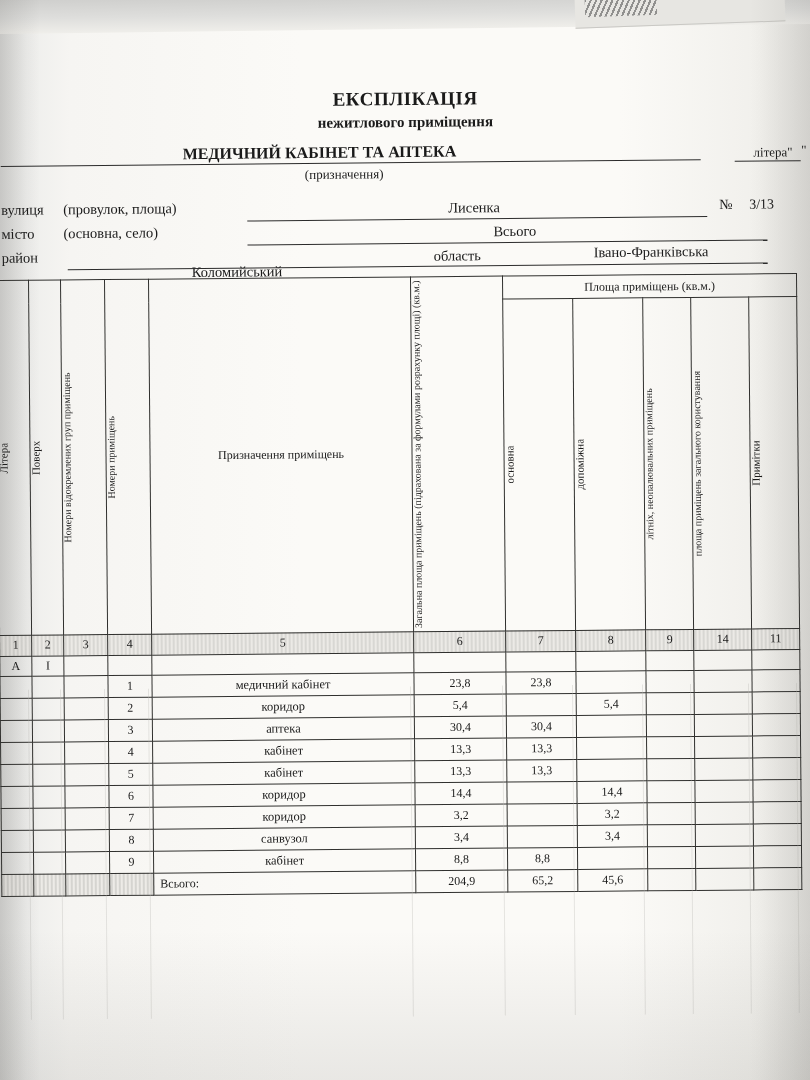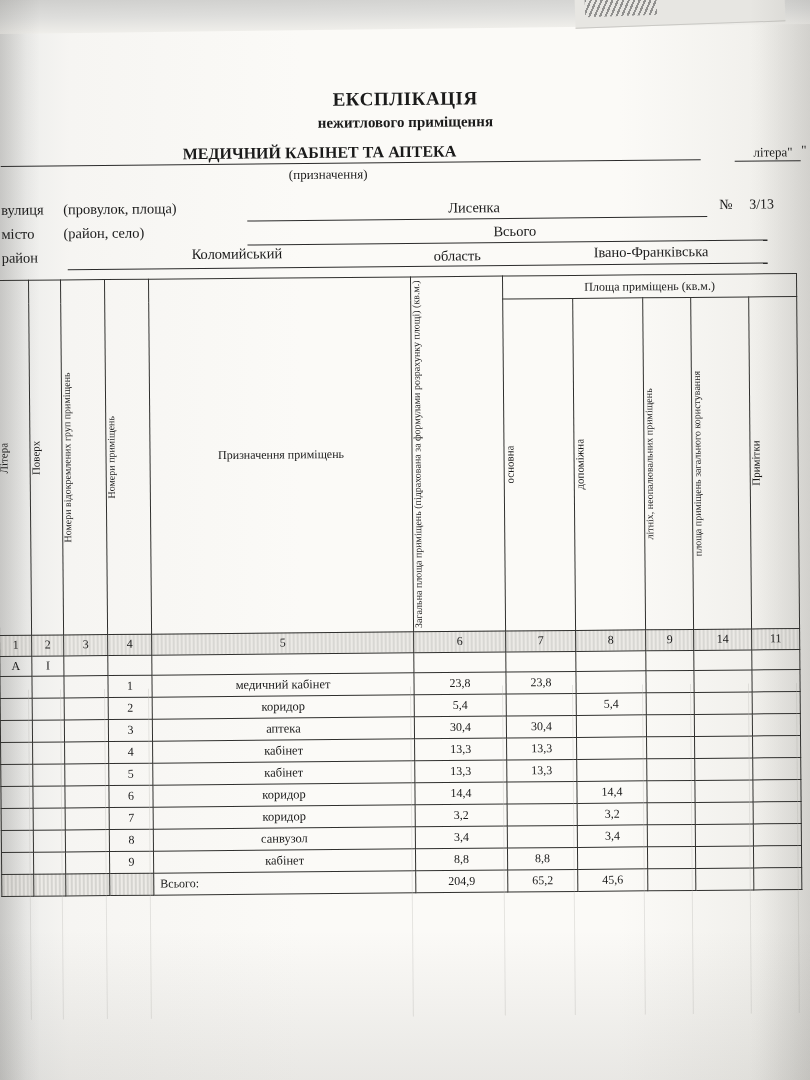--- a/index.html
+++ b/index.html
@@ -101,21 +101,21 @@
   }
   .title-rule {
     position: absolute;
     left: 0px;
     top: 74px;
     width: 700px;
     border-bottom: 1.1px solid #2b2b2b;
   }
   .sub-purpose {
     position: absolute;
-    left: 288px;
+    left: 304px;
     top: 78px;
     font-size: 13px;
   }
 
   .row-line {
     position: absolute;
     font-size: 14.5px;
     white-space: nowrap;
   }
 
@@ -128,21 +128,21 @@
   .r-num-val { position:absolute; left: 748px; top: 112px; font-size: 14px; }
 
   
   .r-city-lbl { left: 0px; top: 134px; }
   .r-city-par { left: 62px; top: 134px; }
   .r-city-val { left: 492px; top: 136px; }
   .r-city-rule { position:absolute; left: 246px; top: 155px; width: 520px; border-bottom: 1.1px solid #2b2b2b; }
 
   
   .r-dist-lbl { left: 0px; top: 158px; }
-  .r-dist-val { left: 190px; top: 156px; }
+  .r-dist-val { left: 190px; top: 174px; }
   .r-obl-lbl  { left: 432px; top: 160px; }
   .r-obl-val  { left: 592px; top: 158px; }
   .r-dist-rule { position:absolute; left: 66px; top: 178px; width: 700px; border-bottom: 1.1px solid #2b2b2b; }
 
   
   .tbl-wrap {
     position: absolute;
     left: -4px;
     top: 280px;
     width: 800px;
@@ -246,21 +246,21 @@
       <div class="sub-purpose">(призначення)</div>
 
       <div class="row-line r-street-lbl">вулиця</div>
       <div class="row-line r-street-par">(провулок, площа)</div>
       <div class="row-line r-street-val">Лисенка</div>
       <div class="r-street-rule"></div>
       <div class="r-num-lbl">№</div>
       <div class="r-num-val">3/13</div>
 
       <div class="row-line r-city-lbl">місто</div>
-      <div class="row-line r-city-par">(район, село)</div>
+      <div class="row-line r-city-par">(основна, село)</div>
       <div class="row-line r-city-val">Всього</div>
       <div class="r-city-rule"></div>
 
       <div class="row-line r-dist-lbl">район</div>
       <div class="row-line r-dist-val">Коломийський</div>
       <div class="row-line r-obl-lbl">область</div>
       <div class="row-line r-obl-val">Івано-Франківська</div>
       <div class="r-dist-rule"></div>
     </div>
 

